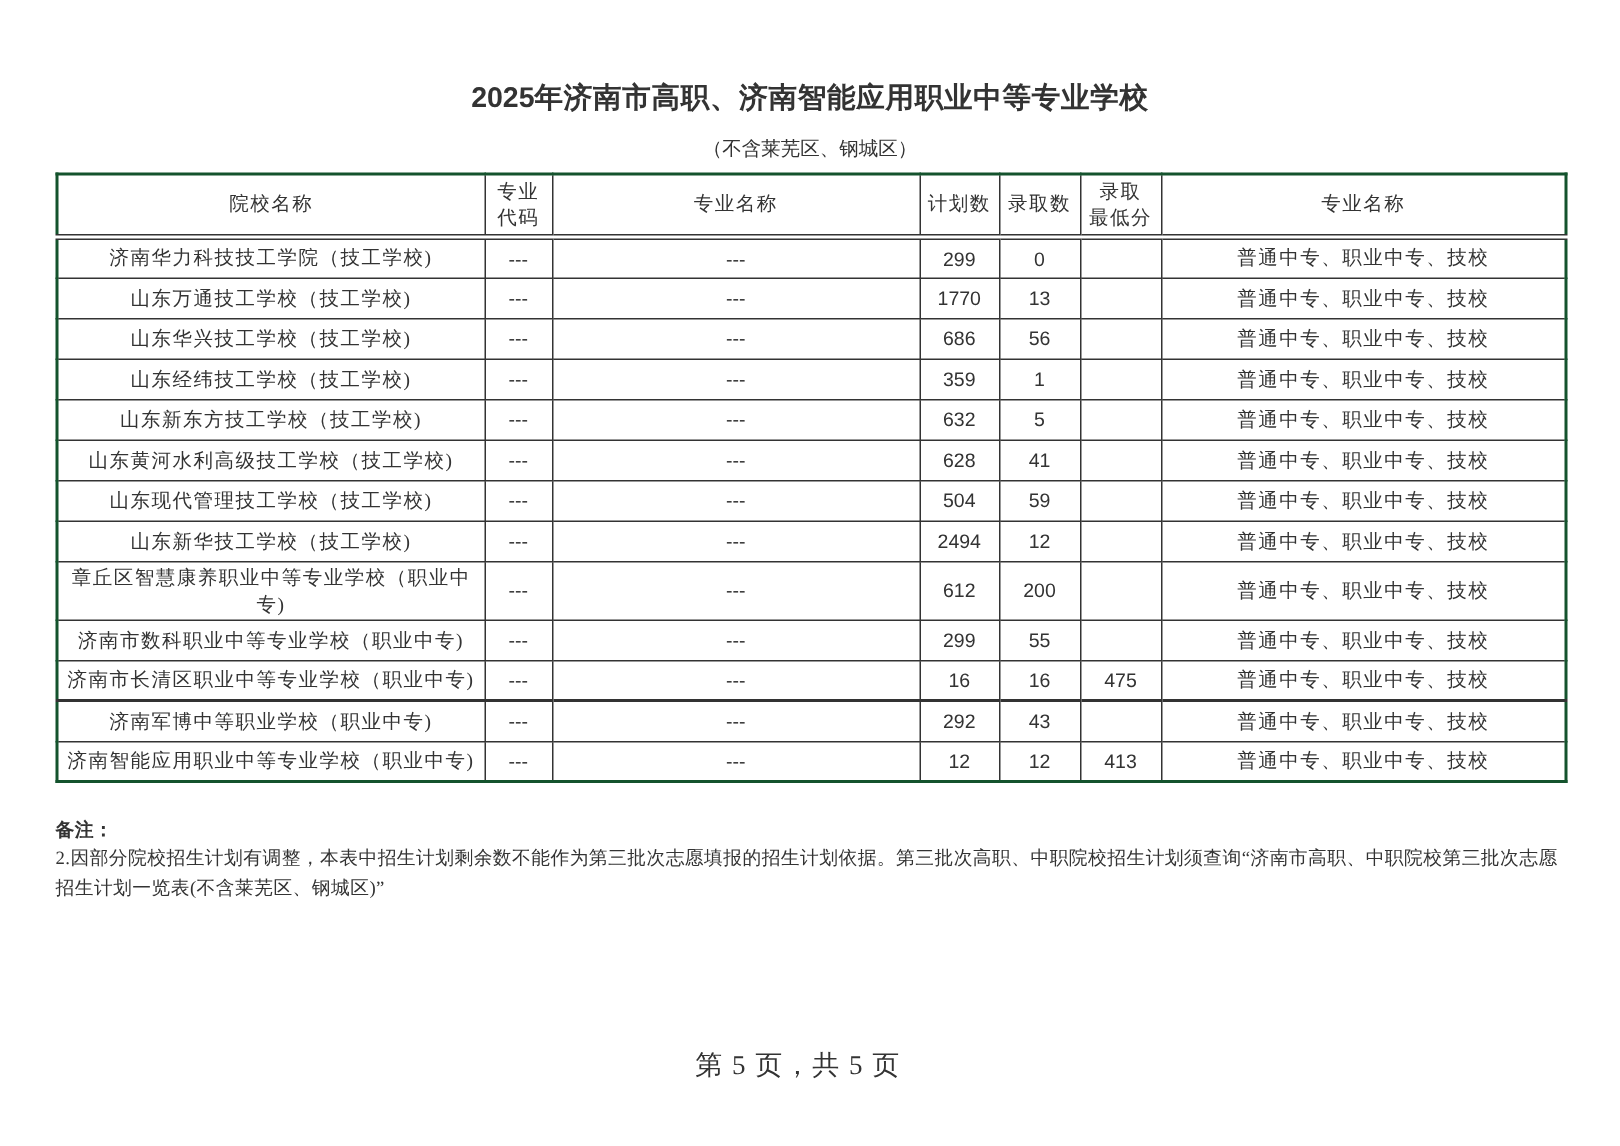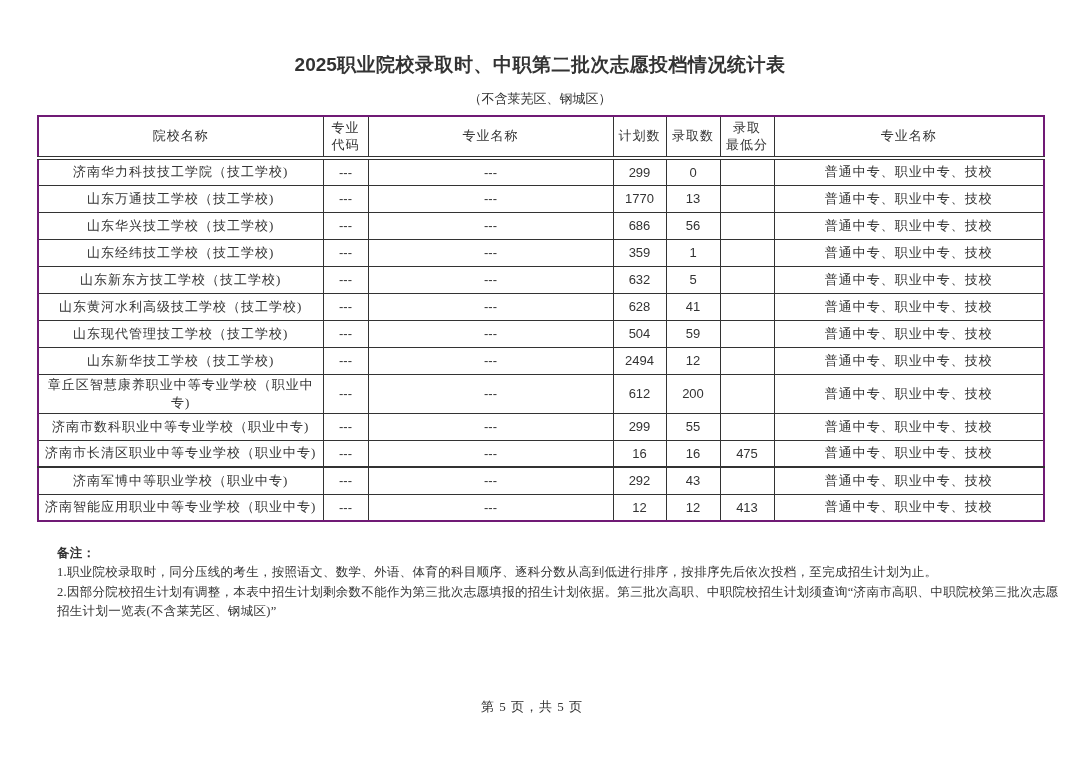--- a/index.html
+++ b/index.html
@@ -26,21 +26,21 @@
   .subtitle {
     text-align: center;
     font-size: 13px;
     margin-bottom: 7px;
     margin-top: 12px;
   }
   table.main {
     width: 1006px;
     border-collapse: collapse;
     table-layout: fixed;
-    border: 2px solid #701a75;
+    border: 2px solid #14532d;
     font-size: 13px;
   }
   col.c-school   { width: 285px; }
   col.c-code     { width: 45px; }
   col.c-major    { width: 245px; }
   col.c-plan     { width: 53px; }
   col.c-admit    { width: 54px; }
   col.c-minscore { width: 54px; }
   col.c-type     { width: 270px; }
   th, td {
@@ -62,38 +62,37 @@
   td.num {
     font-family: "Liberation Sans", "DejaVu Sans", sans-serif;
     letter-spacing: 0;
   }
   .notes {
     margin-top: 22px;
     font-size: 12.5px;
     line-height: 1.55;
     width: 1010px;
     letter-spacing: 0.3px;
-    margin-left: 20px;
   }
   .notes .notes-label { font-weight: bold; }
   .page-footer {
     position: absolute;
     left: 0; right: 16px;
     top: 698px;
     text-align: center;
-    font-size: 13px;
+    font-size: 18px;
     letter-spacing: 1px;
   }
 </style>
 </head>
 <body>
 
 <div class="page">
 
-  <h1 class="title"><span class="year">2025</span><span>职业院校录取时、中职第二批次志愿投档情况统计表</span></h1>
+  <h1 class="title"><span class="year">2025</span><span>年济南市高职、济南智能应用职业中等专业学校</span></h1>
 
   <div class="subtitle">（不含莱芜区、钢城区）</div>
 
   <table class="main">
     <colgroup>
       <col class="c-school">
         <col class="c-code">
         <col class="c-major">
       <col class="c-plan">
         <col class="c-admit">
@@ -241,19 +240,18 @@
           <td class="num">12</td>
           <td class="num">12</td>
           <td class="num">413</td>
           <td>普通中专、职业中专、技校</td>
         </tr>
       </tbody>
   </table>
 
   <div class="notes">
     <div class="notes-label">备注：</div>
-    <div>1.职业院校录取时，同分压线的考生，按照语文、数学、外语、体育的科目顺序、逐科分数从高到低进行排序，按排序先后依次投档，至完成招生计划为止。</div>
     <div>2.因部分院校招生计划有调整，本表中招生计划剩余数不能作为第三批次志愿填报的招生计划依据。第三批次高职、中职院校招生计划须查询“济南市高职、中职院校第三批次志愿招生计划一览表(不含莱芜区、钢城区)”</div>
   </div>
 
   <div class="page-footer">第 5 页，共 5 页</div>
 
 </div>
 
 </body></html>

